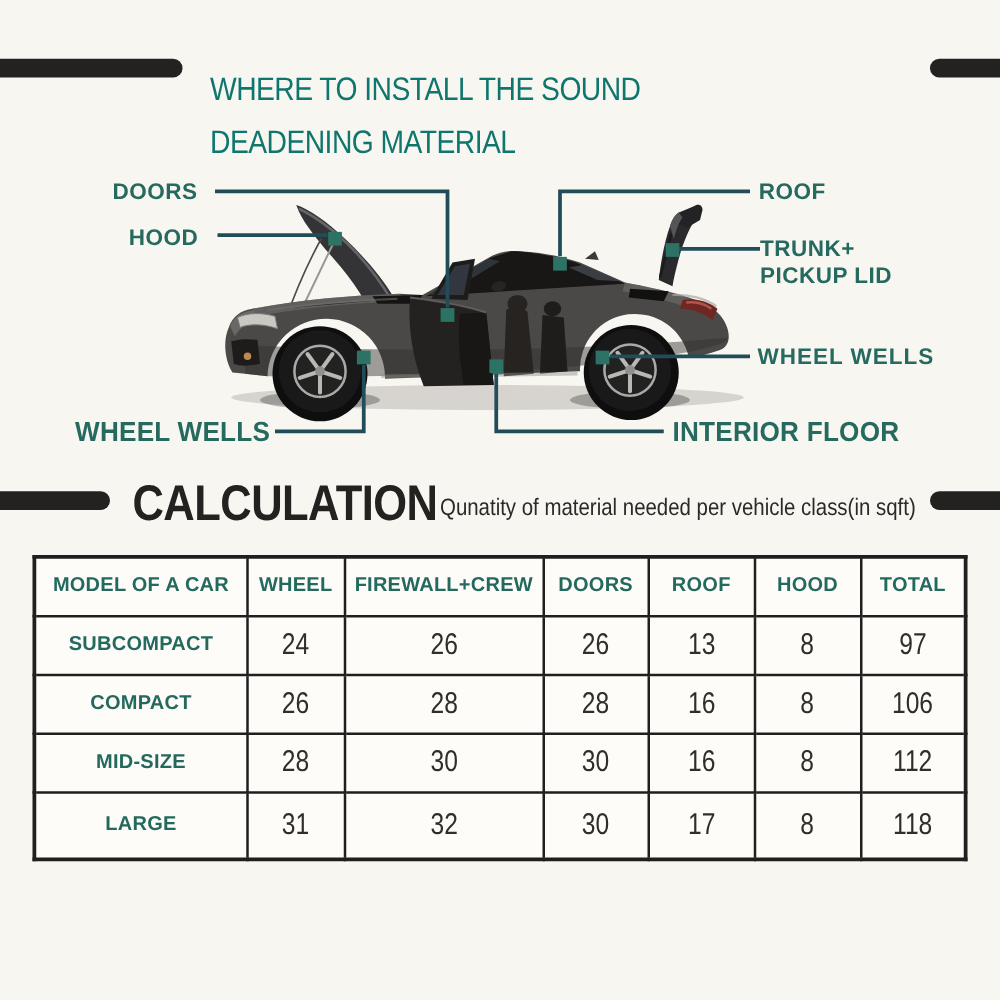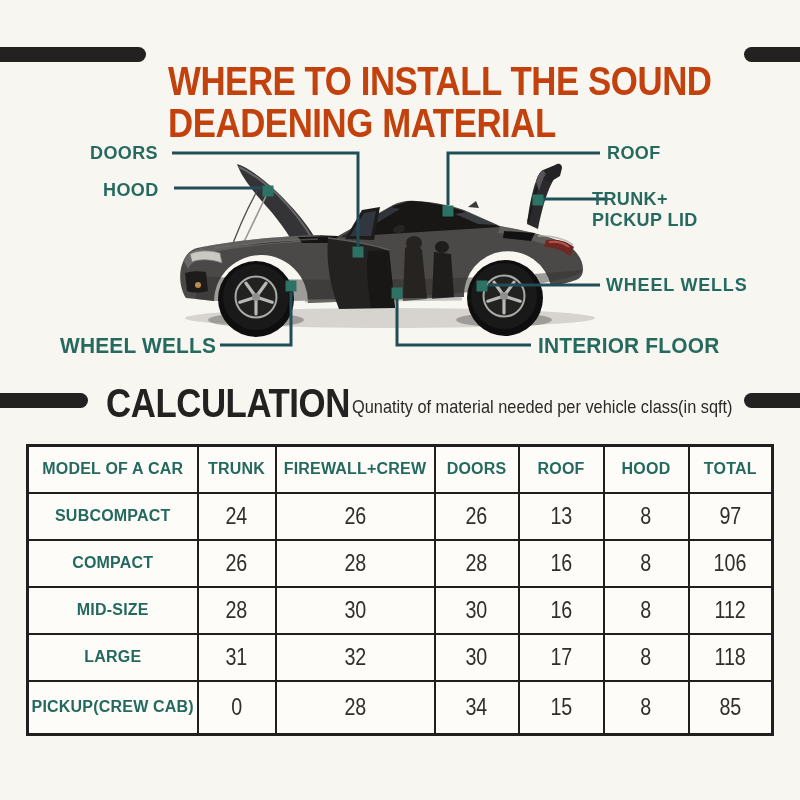--- a/index.html
+++ b/index.html
@@ -9,31 +9,31 @@
     font-family:"Liberation Sans","DejaVu Sans",sans-serif;
   }
   
   .bar{position:absolute;height:15px;background:#242220;border-radius:8px;}
   .bar-top-left{left:-10px;top:47px;width:156px;}
   .bar-top-right{left:744px;top:47px;width:70px;}
   .bar-calc-left{left:-10px;top:393px;width:98px;}
   .bar-calc-right{left:744px;top:393px;width:70px;}
 
   
-  .title{position:absolute;left:168px;top:33px;color:#c2410c;font-weight:700;
-         font-size:40px;line-height:42px;letter-spacing:-0.5px;}
+  .title{position:absolute;left:168px;top:33px;color:#0f766e;font-weight:400;
+         font-size:26px;line-height:42px;letter-spacing:-0.5px;}
   .title .t-line{display:block;transform:scaleX(0.87);transform-origin:left center;white-space:nowrap;}
 
   
   .lbl{position:absolute;color:#26695f;font-weight:700;font-size:18px;
        letter-spacing:0.4px;white-space:nowrap;}
   .lbl-doors{left:90px;top:143px;}
   .lbl-hood{left:103px;top:180px;}
   .lbl-roof{left:607px;top:143px;}
-  .lbl-trunk{left:592px;top:189px;line-height:21px;}
+  .lbl-trunk{left:608px;top:189px;line-height:21px;}
   .lbl-ww-right{left:606px;top:275px;letter-spacing:0.8px;}
   .lbl-big{font-size:22px;letter-spacing:0.2px;transform:scaleX(0.95);transform-origin:left center;}
   .lbl-ww-left{left:60px;top:333px;}
   .lbl-interior{left:538px;top:333px;}
 
   .diagram-svg{position:absolute;left:0;top:0;}
 
   
   .calc-title{position:absolute;left:106px;top:381px;font-size:40px;line-height:44px;
               font-weight:700;color:#242220;transform:scaleX(0.87);transform-origin:left center;
@@ -200,21 +200,21 @@
         <col style="width:78px">
         <col style="width:159px">
       <col style="width:84px">
         <col style="width:85px">
         <col style="width:85px">
         <col style="width:84px">
     </colgroup>
     <thead>
       <tr>
         <th>MODEL OF A CAR</th>
-        <th>TRUNK</th>
+        <th>WHEEL</th>
         <th>FIREWALL+CREW</th>
         <th>DOORS</th>
         <th>ROOF</th>
         <th>HOOD</th>
         <th>TOTAL</th>
       </tr>
     </thead>
     <tbody>
       <tr>
         <td class="model-cell">SUBCOMPACT</td>
@@ -245,24 +245,15 @@
       </tr>
       <tr>
         <td class="model-cell">LARGE</td>
         <td><span class="num">31</span></td>
         <td><span class="num">32</span></td>
         <td><span class="num">30</span></td>
         <td><span class="num">17</span></td>
         <td><span class="num">8</span></td>
         <td><span class="num">118</span></td>
       </tr>
-      <tr>
-        <td class="model-cell">PICKUP(CREW CAB)</td>
-        <td><span class="num">0</span></td>
-        <td><span class="num">28</span></td>
-        <td><span class="num">34</span></td>
-        <td><span class="num">15</span></td>
-        <td><span class="num">8</span></td>
-        <td><span class="num">85</span></td>
-      </tr>
     </tbody>
   </table>
 </div>
 
 </body></html>

